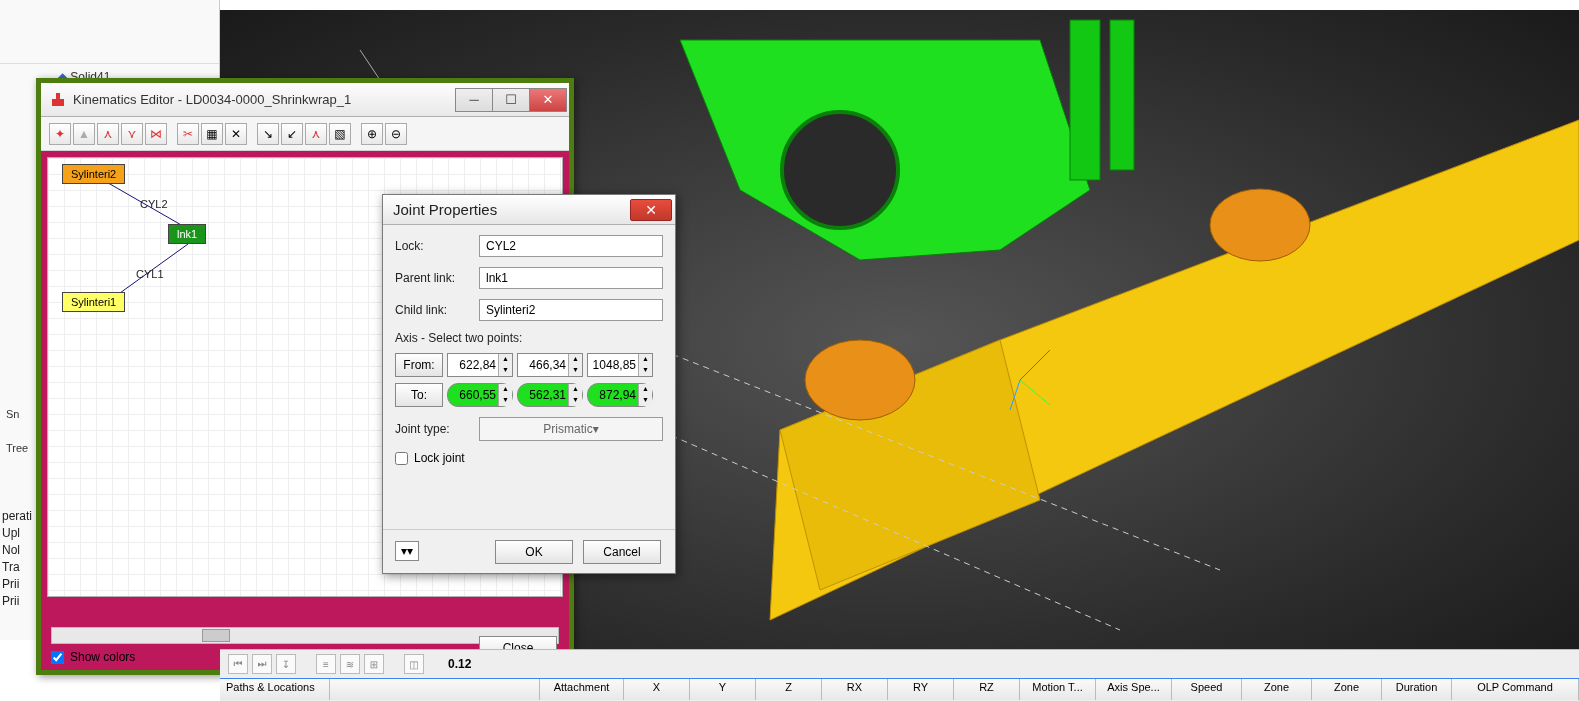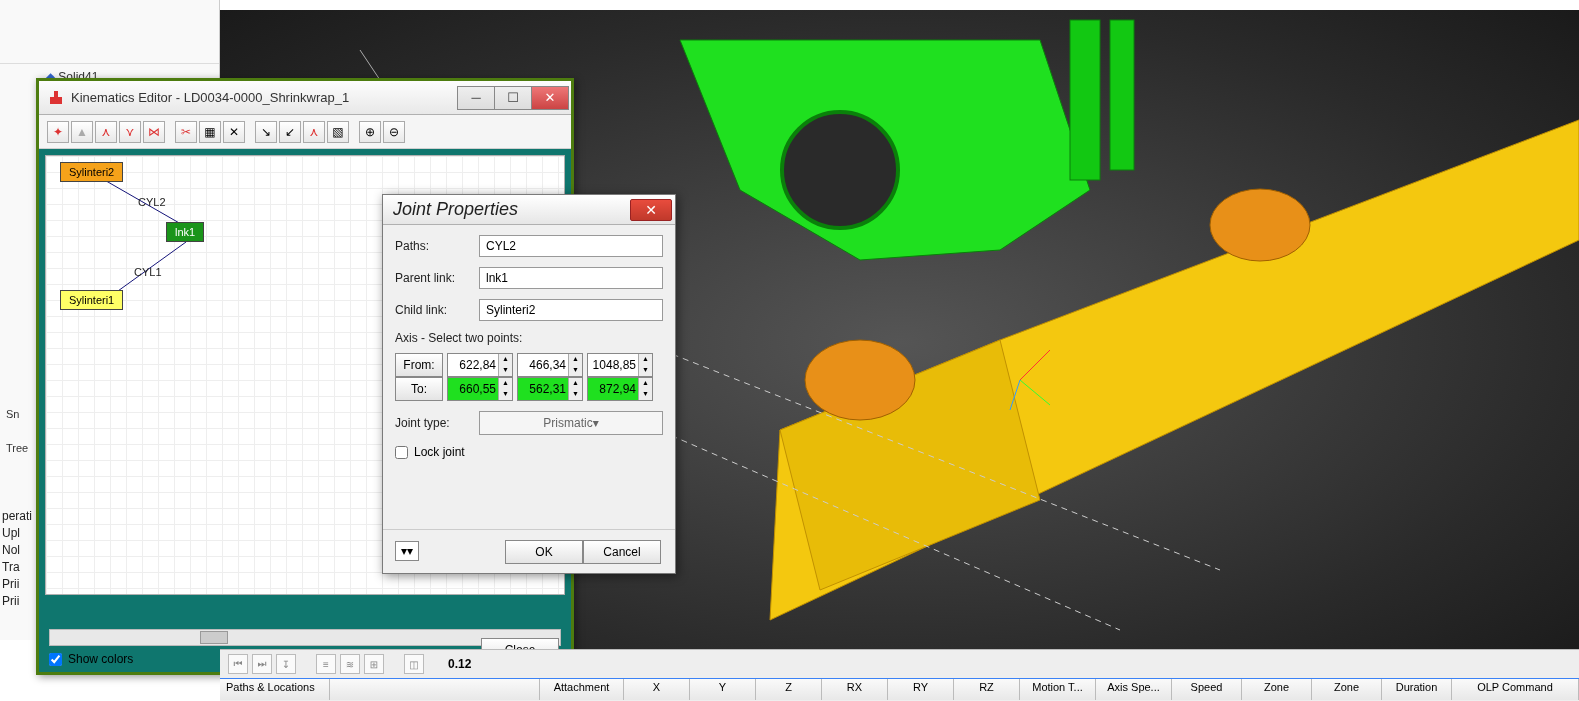--- a/index.html
+++ b/index.html
@@ -4,27 +4,27 @@
 <style>
 * { box-sizing: border-box; margin: 0; padding: 0; font-family: "Segoe UI", Tahoma, sans-serif; font-size: 12px; }
 body { width: 1579px; height: 701px; background: #fff; position: relative; overflow: hidden; }
 
 
 .viewport { position: absolute; left: 220px; top: 10px; right: 0; bottom: 26px; background: radial-gradient(ellipse at center, #555 0%, #2a2a2a 70%, #1a1a1a 100%); }
 .viewport svg { position: absolute; top: 0; left: 0; width: 100%; height: 100%; }
 
 
 .left-panel { position: absolute; left: 0; top: 0; width: 220px; height: 640px; background: #f9f9f9; border-right: 1px solid #ccc; }
-.left-tree { padding: 4px 10px; }
+.left-tree { padding: 4px 22px; }
 .tree-item { font-size: 11px; padding: 2px 36px; color: #333; }
 .tab-label { position: absolute; left: 2px; font-size: 11px; color: #333; padding: 2px 4px; }
 .ops-list { position: absolute; left: 2px; bottom: 30px; font-size: 11px; line-height: 17px; color: #222; }
 
 
-.kin-window { position: absolute; left: 36px; top: 78px; width: 538px; height: 597px; background: #0f766e; border: 3px solid #4d7c0f; box-shadow: 2px 2px 8px rgba(0,0,0,.4); }
+.kin-window { position: absolute; left: 36px; top: 78px; width: 538px; height: 597px; background: #be185d; border: 5px solid #4d7c0f; box-shadow: 2px 2px 8px rgba(0,0,0,.4); }
 .kin-titlebar { height: 34px; background: linear-gradient(#fdfdfd, #e8e8e8); display: flex; align-items: center; padding: 0 2px 0 8px; border-bottom: 1px solid #b0b0b0; }
 .kin-titlebar .icon-robot { width: 18px; height: 18px; margin-right: 6px; }
 .kin-title { flex: 1; font-size: 13px; color: #333; }
 .win-btns { display: flex; gap: 0; }
 .win-btn { width: 38px; height: 24px; background: linear-gradient(#eee,#ddd); border: 1px solid #888; margin-left: -1px; display: flex; align-items: center; justify-content: center; color: #444; font-size: 13px; }
 .win-btn.close { background: linear-gradient(#e77,#c44); color: #fff; }
 
 .kin-toolbar { height: 34px; padding: 4px 8px; display: flex; gap: 2px; align-items: center; background: #f5f5f5; border-bottom: 1px solid #d0d0d0; }
 .kin-toolbar .tb { width: 22px; height: 22px; border: 1px solid #aaa; background: linear-gradient(#fff,#e8e8e8); display: flex; align-items: center; justify-content: center; font-size: 12px; }
 .kin-toolbar .sep { width: 6px; }
@@ -41,37 +41,37 @@
 
 .kin-footer { position: absolute; left: 0; right: 0; bottom: 0; padding: 6px 10px; }
 .kin-footer .scroll { height: 17px; background: #e8e8e8; border: 1px solid #bbb; margin-bottom: 6px; position: relative; }
 .kin-footer .scroll .thumb { position: absolute; left: 150px; top: 1px; width: 28px; height: 13px; background: #ccc; border: 1px solid #999; }
 .kin-footer label { font-size: 11px; display: flex; align-items: center; gap: 6px; }
 .close-btn { position: absolute; right: 12px; bottom: 10px; width: 78px; height: 24px; border: 1px solid #888; background: linear-gradient(#fff,#e4e4e4); font-size: 12px; }
 
 
 .joint-dialog { position: absolute; left: 382px; top: 194px; width: 294px; height: 380px; background: #f0f0f0; border: 1px solid #7a7a7a; box-shadow: 2px 2px 10px rgba(0,0,0,.45); }
 .jd-titlebar { height: 30px; background: linear-gradient(#fff,#e6e6e6); display: flex; align-items: center; padding: 0 3px 0 10px; border-bottom: 1px solid #b0b0b0; }
-.jd-title { flex: 1; font-size: 18px; color: #222; font-style: italic; }
+.jd-title { flex: 1; font-size: 15px; color: #222; }
 .jd-close { width: 42px; height: 22px; background: linear-gradient(#e84c3d,#c0392b); border: 1px solid #922; color: #fff; font-size: 14px; display: flex; align-items: center; justify-content: center; border-radius: 2px; }
 .jd-body { padding: 10px 12px; }
 .jd-row { display: flex; align-items: center; margin-bottom: 10px; gap: 8px; }
 .jd-label { width: 76px; font-size: 12px; color: #222; }
 .jd-input { flex: 1; height: 22px; border: 1px solid #999; background: #fff; padding: 0 6px; font-size: 12px; }
 .jd-section { font-size: 12px; margin: 6px 0 8px; color: #222; }
-.jd-coords { display: flex; align-items: center; gap: 4px; margin-bottom: 0; }
+.jd-coords { display: flex; align-items: center; gap: 4px; margin-bottom: 6px; }
 .jd-btn-small { width: 48px; height: 24px; border: 1px solid #888; background: linear-gradient(#fff,#e4e4e4); font-size: 12px; }
 .spin { display: flex; align-items: center; border: 1px solid #888; height: 24px; background: #fff; }
-.spin.hl { background: #1fe01f; }
+.spin.hl { background: #1fe01f; border-radius: 11px; }
 .spin input { width: 50px; border: none; background: transparent; text-align: right; padding-right: 2px; font-size: 12px; height: 100%; }
 .spin .updown { width: 14px; height: 100%; display: flex; flex-direction: column; border-left: 1px solid #aaa; }
 .spin .updown div { flex: 1; font-size: 7px; line-height: 10px; text-align: center; background: #eee; }
 .jd-select { flex: 1; height: 24px; border: 1px solid #999; background: #f5f5f5; padding: 0 6px; font-size: 12px; color: #666; display: flex; align-items: center; justify-content: center; }
 .jd-cb-row { display: flex; align-items: flex-end; gap: 6px; margin-top: 6px; font-size: 12px; }
-.jd-footer { position: absolute; left: 0; right: 0; bottom: 0; height: 44px; border-top: 1px solid #ccc; display: flex; align-items: center; justify-content: flex-end; padding: 0 14px; }
+.jd-footer { position: absolute; left: 0; right: 0; bottom: 0; height: 44px; border-top: 1px solid #ccc; display: flex; align-items: center; justify-content: flex-end; gap: 10px; padding: 0 14px; }
 .jd-expand { position: absolute; left: 12px; bottom: 12px; width: 24px; height: 20px; border: 1px solid #888; background: #fff; display: flex; align-items: center; justify-content: center; }
 .jd-btn { width: 78px; height: 24px; border: 1px solid #888; background: linear-gradient(#fff,#e4e4e4); font-size: 12px; }
 
 
 .bottom-bar { position: absolute; left: 220px; right: 0; bottom: 0; height: 52px; background: #eee; border-top: 1px solid #bbb; }
 .bb-tools { height: 28px; display: flex; align-items: center; gap: 4px; padding: 0 8px; }
 .bb-tools .t { width: 20px; height: 20px; border: 1px solid #bbb; background: #fafafa; font-size: 10px; display: flex; align-items: center; justify-content: center; color: #888; }
 .bb-num { margin-left: 20px; font-size: 12px; font-weight: bold; }
 .bb-headers { height: 22px; display: flex; border-top: 1px solid #3b82f6; }
 .bb-headers .h { border-right: 1px solid #bbb; padding: 2px 6px; font-size: 11px; text-align: center; background: linear-gradient(#fafafa,#e8e8e8); }
@@ -187,21 +187,21 @@
   </div>
 </div>
 
 <div class="joint-dialog">
   <div class="jd-titlebar">
     <div class="jd-title">Joint Properties</div>
     <div class="jd-close">✕</div>
   </div>
   <div class="jd-body">
     <div class="jd-row">
-      <div class="jd-label">Paths:</div>
+      <div class="jd-label">Lock:</div>
       <input class="jd-input" value="CYL2" style="">
     </div>
     <div class="jd-row">
       <div class="jd-label">Parent link:</div>
       <input class="jd-input" value="lnk1" style="">
     </div>
     <div class="jd-row">
       <div class="jd-label">Child link:</div>
       <input class="jd-input" value="Sylinteri2" style="">
     </div>

